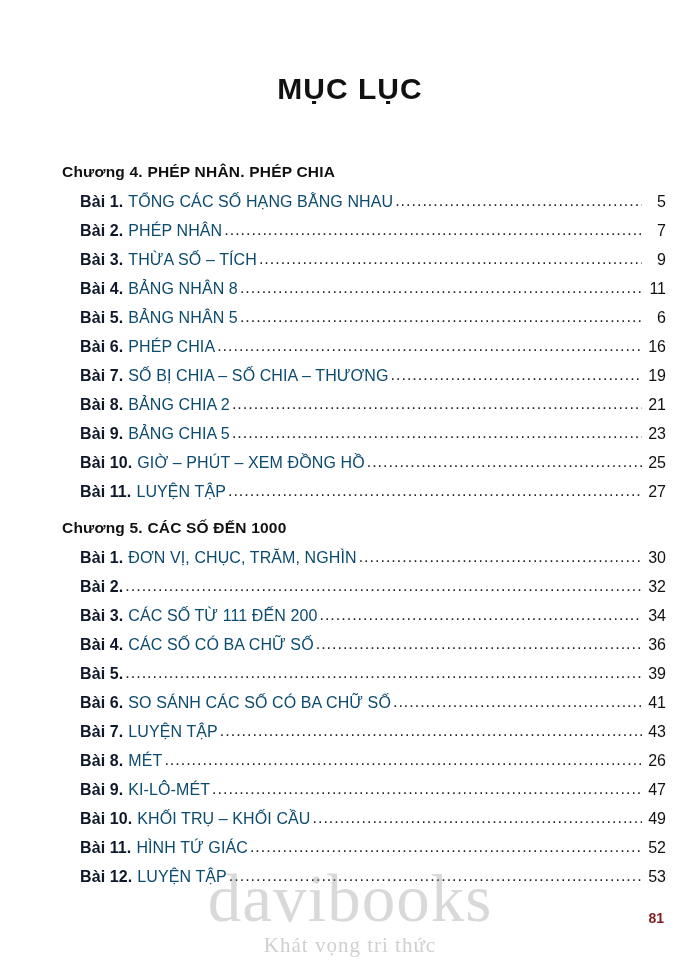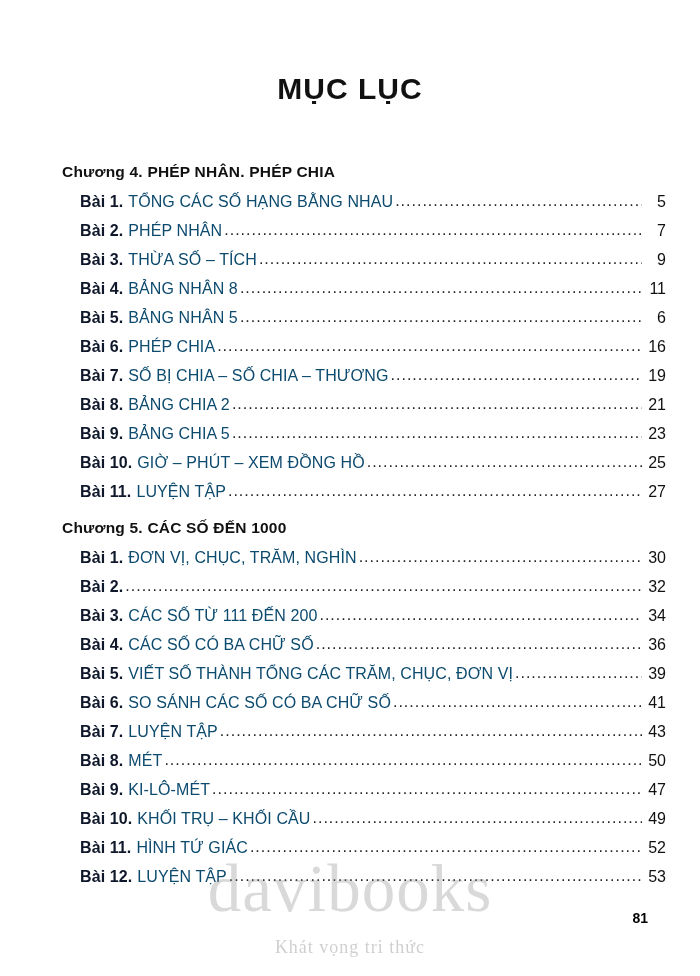--- a/index.html
+++ b/index.html
@@ -82,48 +82,48 @@
   }
   .entry .pagenum {
     flex: 0 0 auto;
     text-align: right;
     min-width: 22px;
     color: #111111;
     font-size: 16px;
   }
   .folio {
     position: absolute;
-    right: 52px;
+    right: 36px;
     bottom: 50px;
     font-size: 14px;
     font-weight: bold;
-    color: #000000;
+    color: #7f1d1d;
   }
   .watermark {
     position: absolute;
     left: 0;
     right: 0;
     bottom: 18px;
     text-align: center;
     pointer-events: none;
     user-select: none;
   }
   .watermark .wm-main {
     font-family: "Liberation Serif", serif;
     font-size: 67px;
     color: rgba(140,140,140,0.33);
     letter-spacing: 1px;
     line-height: 0.95;
   }
   .watermark .wm-sub {
     font-family: "Liberation Serif", serif;
-    font-size: 18px;
+    font-size: 21px;
     color: rgba(140,140,140,0.42);
     letter-spacing: 1px;
-    margin-top: 16px;
+    margin-top: 2px;
   }
 </style>
 </head>
 <body>
 
 <div class="page">
 
   <h1 class="page-title">MỤC LỤC</h1>
 
   <div class="toc">
@@ -213,41 +213,40 @@
         <span class="pagenum">34</span>
       </div>
       <div class="entry">
         <span class="lesson">Bài 4.</span>
         <span class="titletext">CÁC SỐ CÓ BA CHỮ SỐ</span>
         <span class="leader">...............................................................................................................................................................</span>
         <span class="pagenum">36</span>
       </div>
       <div class="entry">
         <span class="lesson">Bài 5.</span>
-        <span class="titletext">VIẾT SỐ THÀNH TỔNG CÁC TRĂM, CHỤC, ĐƠN VỊ</span>
         <span class="leader">...............................................................................................................................................................</span>
         <span class="pagenum">39</span>
       </div>
       <div class="entry">
         <span class="lesson">Bài 6.</span>
         <span class="titletext">SO SÁNH CÁC SỐ CÓ BA CHỮ SỐ</span>
         <span class="leader">...............................................................................................................................................................</span>
         <span class="pagenum">41</span>
       </div>
       <div class="entry">
         <span class="lesson">Bài 7.</span>
         <span class="titletext">LUYỆN TẬP</span>
         <span class="leader">...............................................................................................................................................................</span>
         <span class="pagenum">43</span>
       </div>
       <div class="entry">
         <span class="lesson">Bài 8.</span>
         <span class="titletext">MÉT</span>
         <span class="leader">...............................................................................................................................................................</span>
-        <span class="pagenum">50</span>
+        <span class="pagenum">26</span>
       </div>
       <div class="entry">
         <span class="lesson">Bài 9.</span>
         <span class="titletext">KI-LÔ-MÉT</span>
         <span class="leader">...............................................................................................................................................................</span>
         <span class="pagenum">47</span>
       </div>
       <div class="entry">
         <span class="lesson">Bài 10.</span>
         <span class="titletext">KHỐI TRỤ – KHỐI CẦU</span>

